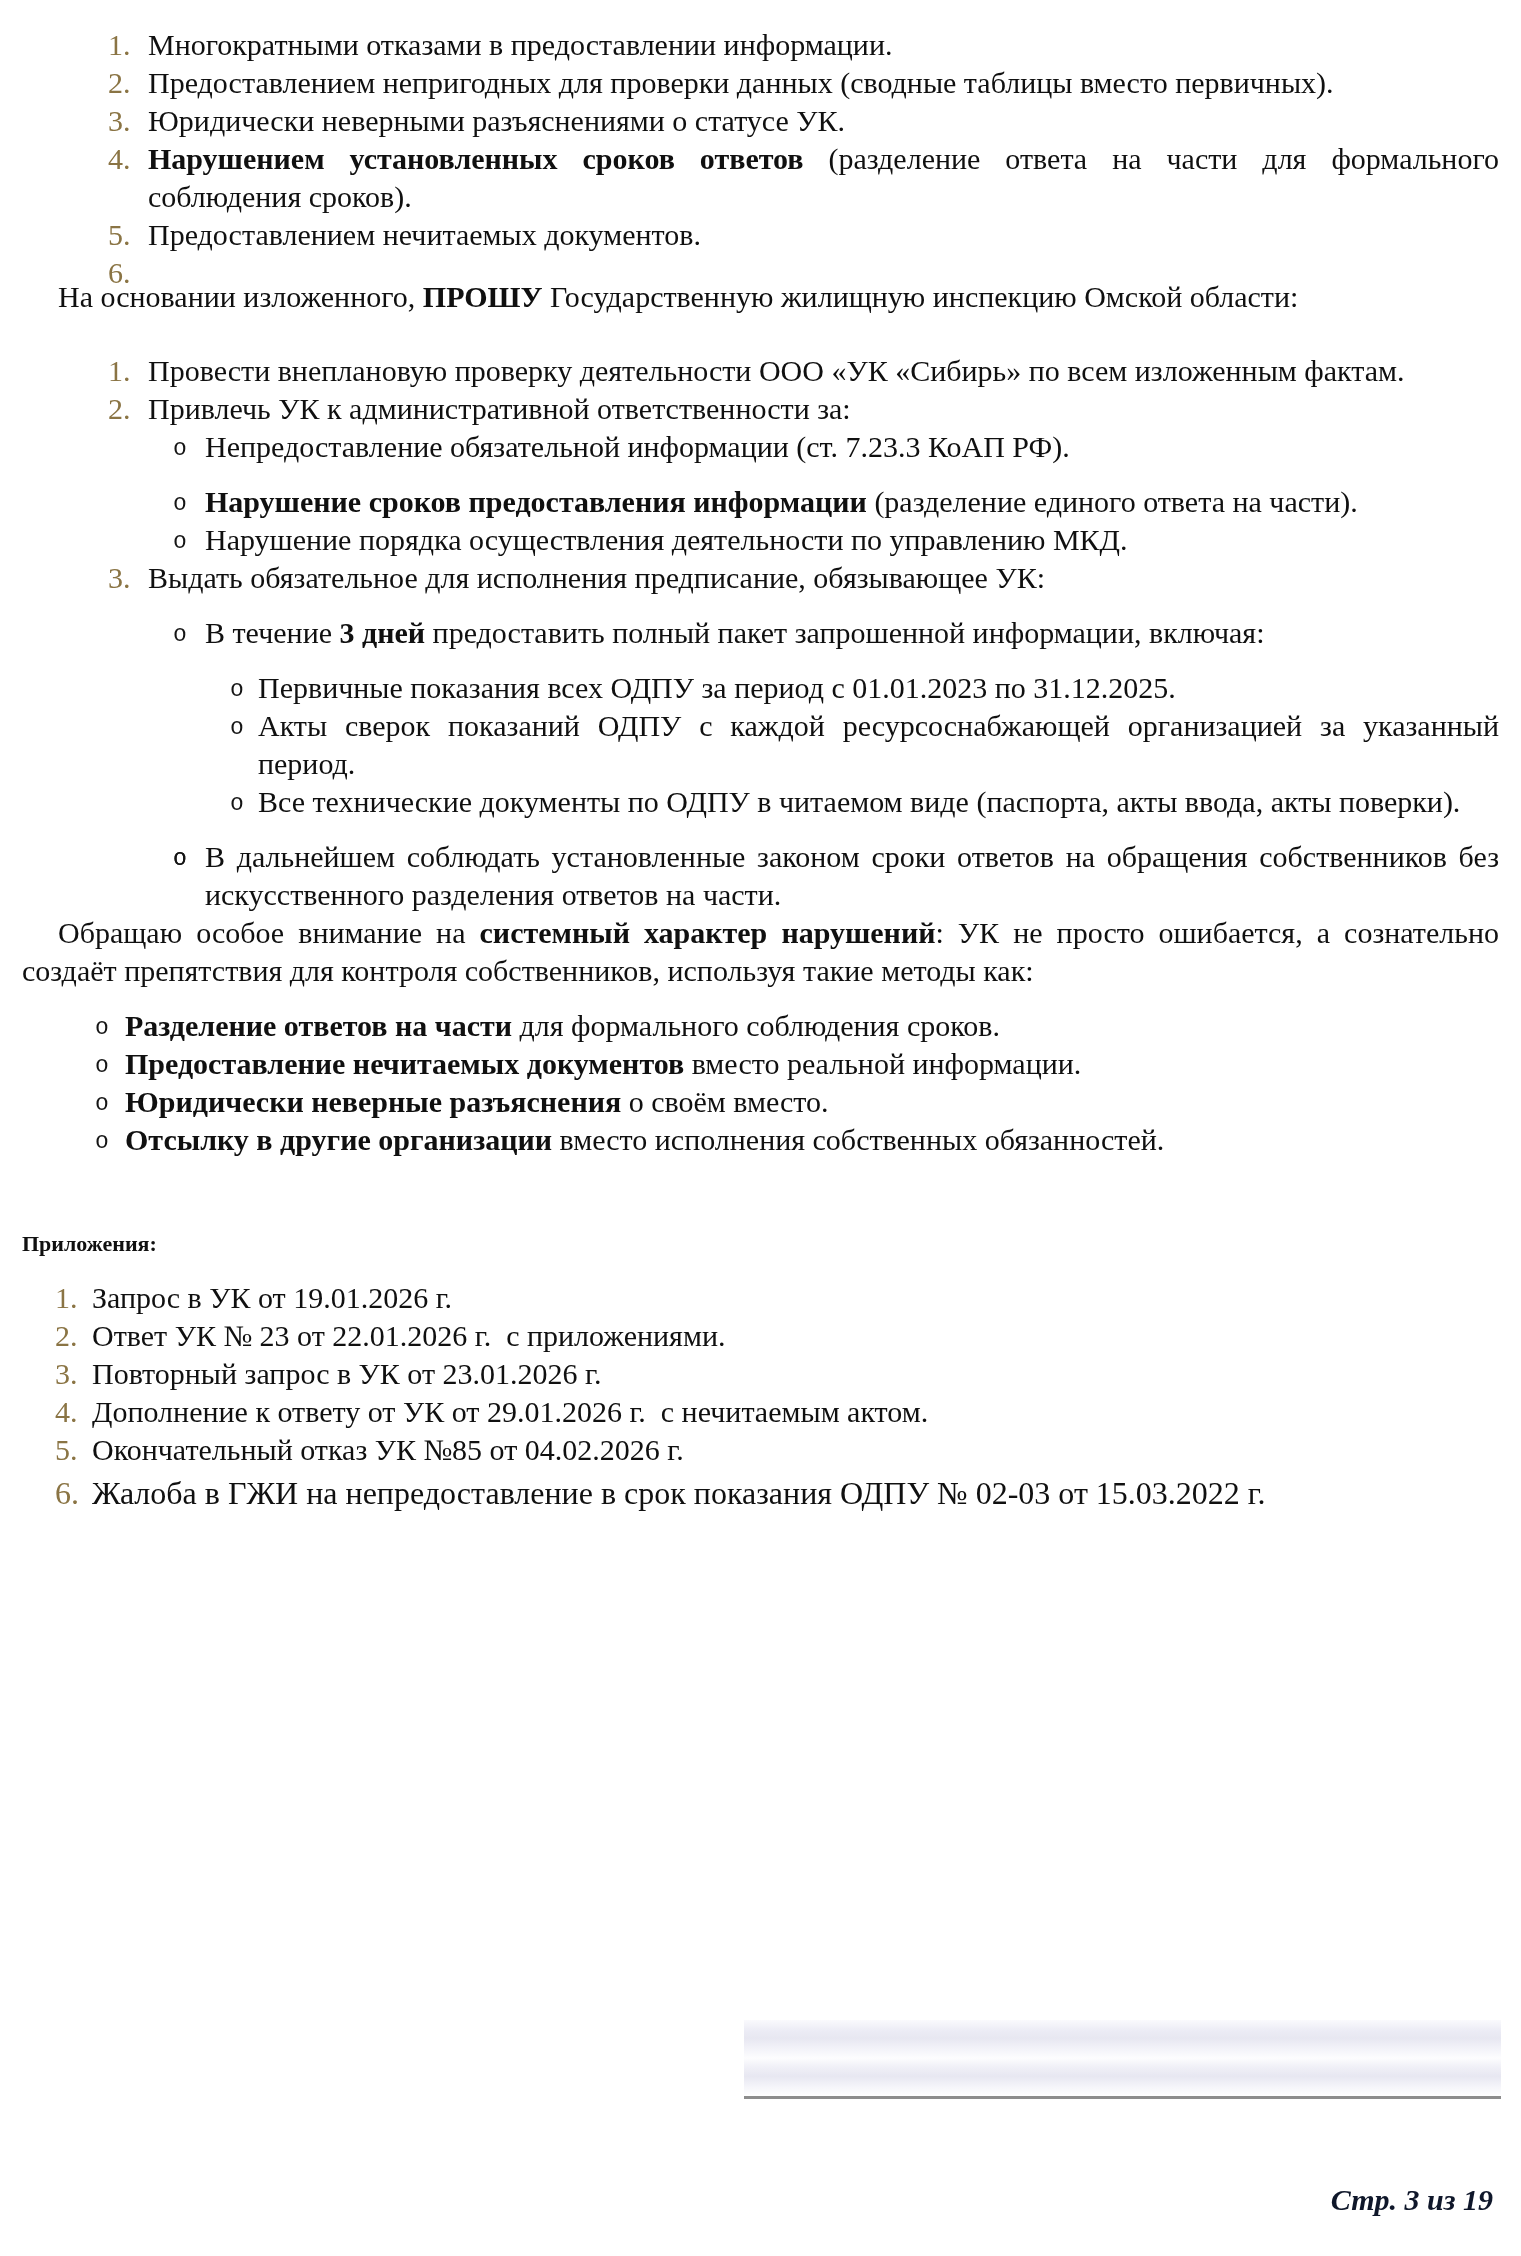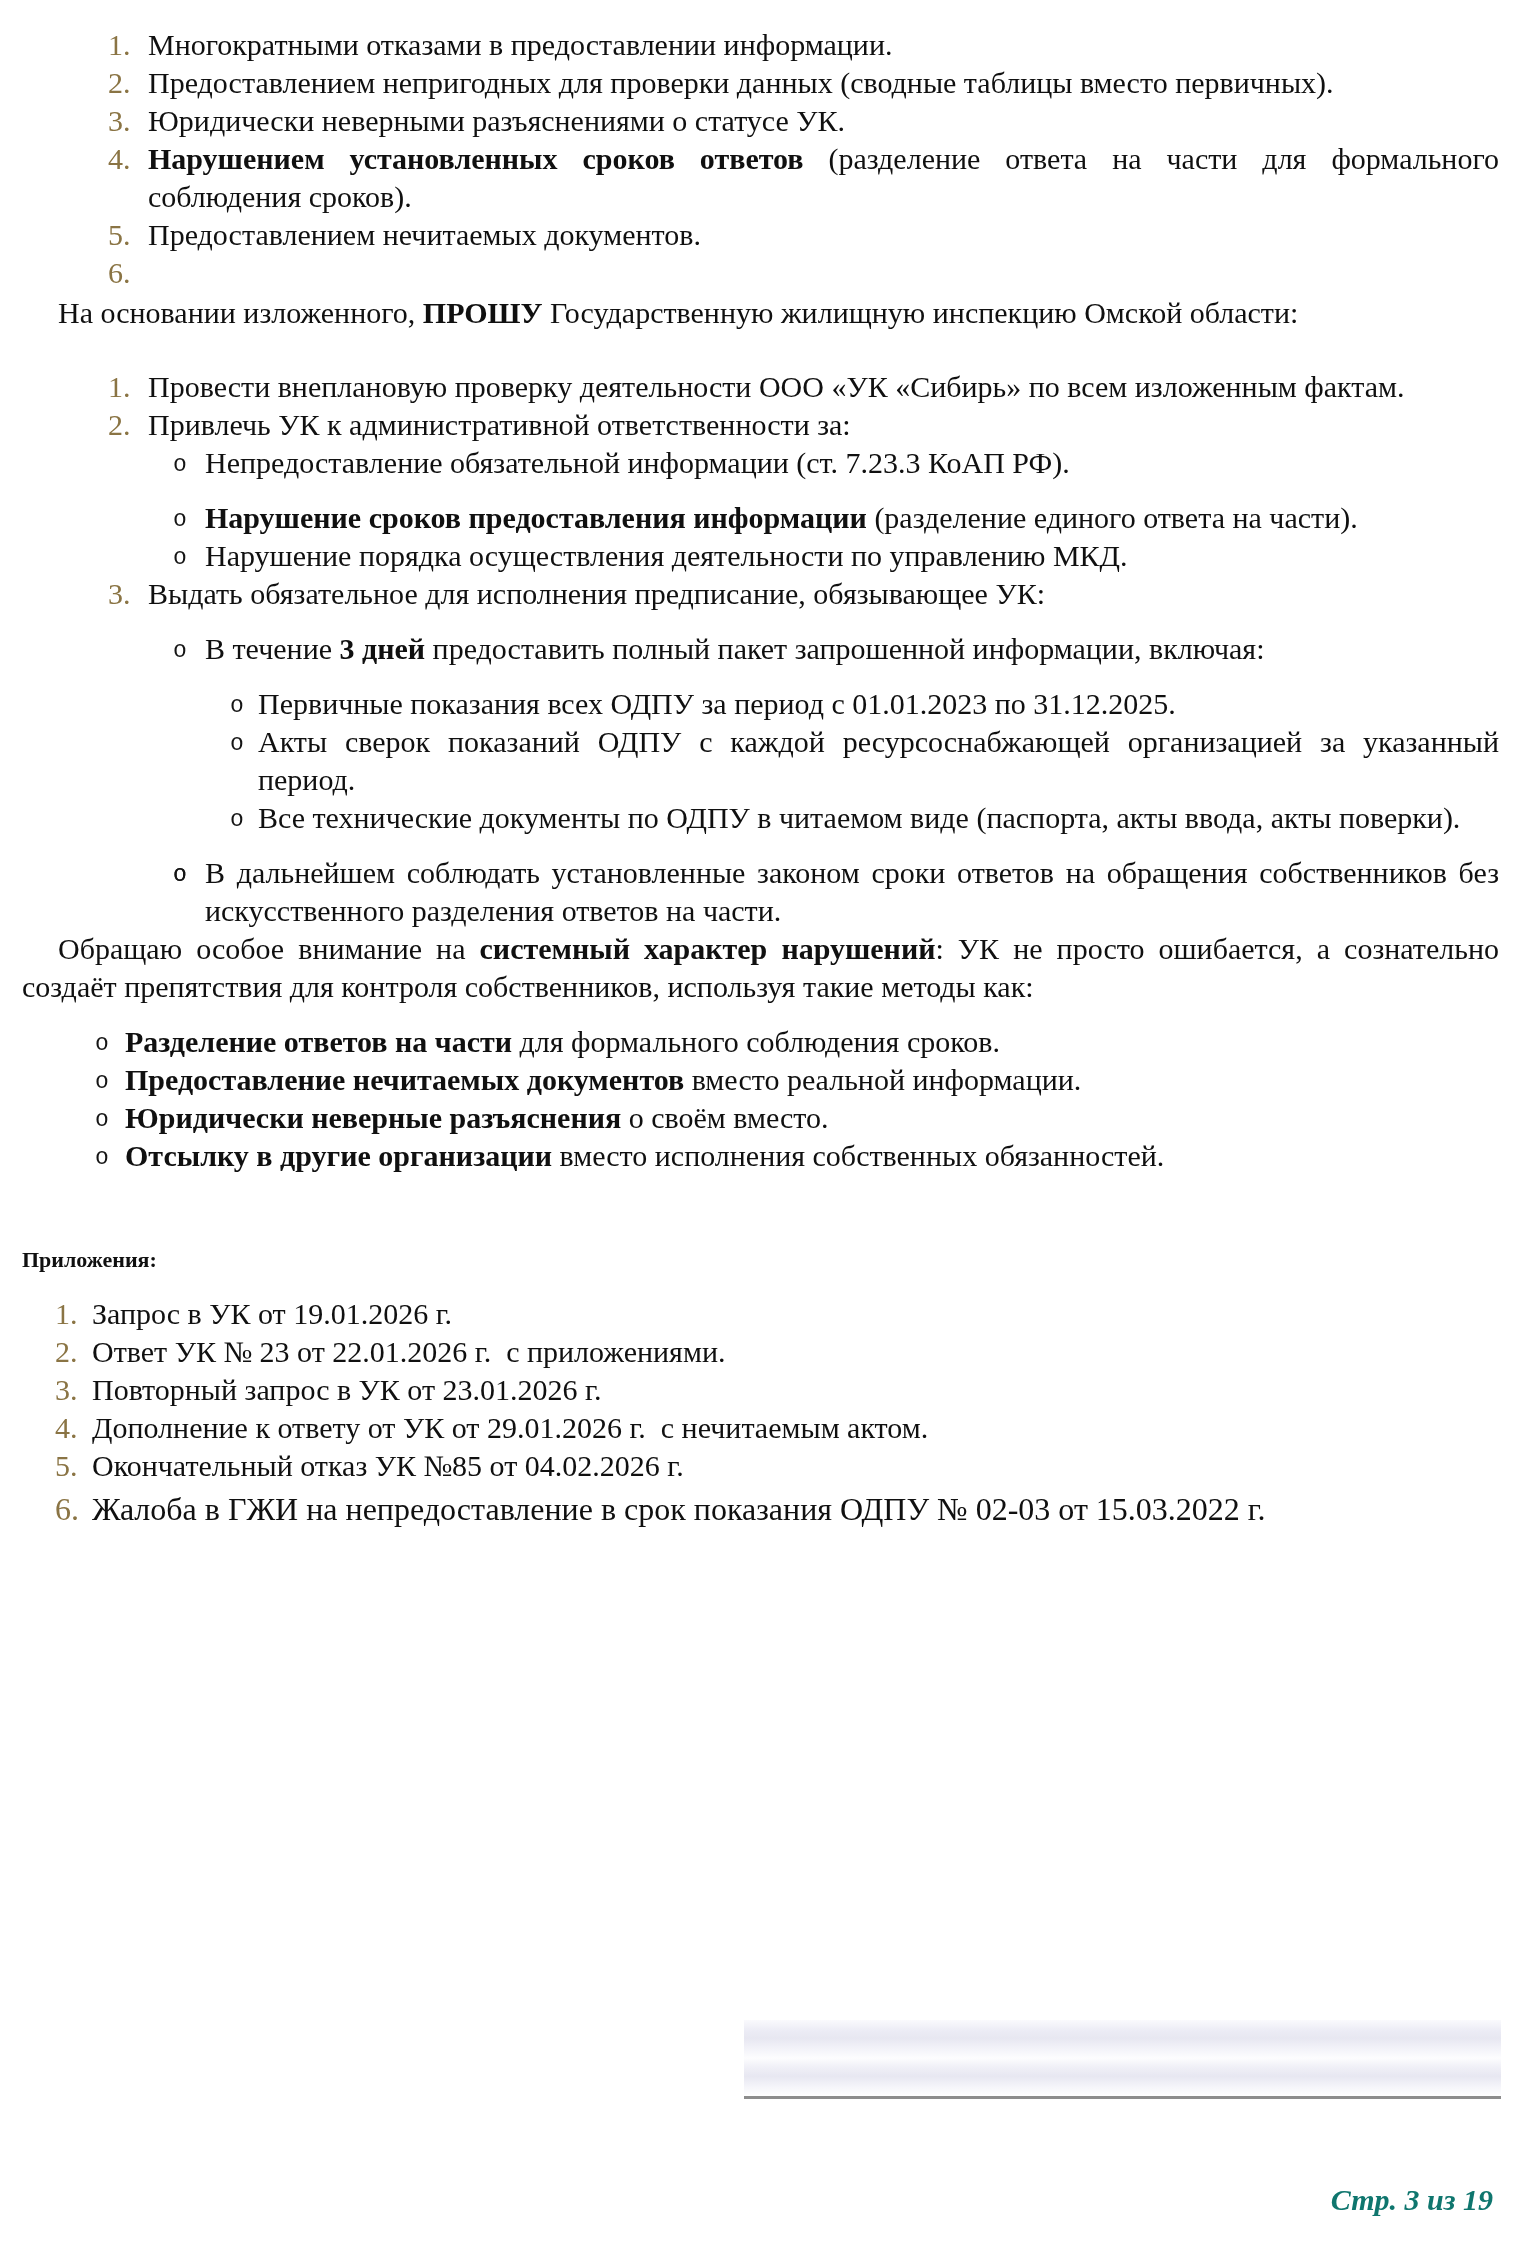--- a/index.html
+++ b/index.html
@@ -8,21 +8,21 @@
     width:1521px;height:2256px;
     background:#ffffff;
     font-family:"Liberation Serif","DejaVu Serif",serif;
     color:var(--text-color,#101010);
     overflow:hidden;
   }
   .content{padding:26px 22px 0 22px;font-size:30px;line-height:38px;}
 
   .para{margin:0;text-align:justify;}
   .para.indent{text-indent:36px;}
-  .para.request{margin-top:40px;}
+  .para.request{margin-top:24px;}
   .para.attention{}
 
   .list{margin:0;}
   .list-a.demands{margin-top:36px;}
   .list-methods{margin-top:17px;}
   .list-attach{margin-top:16px;}
 
   .li{position:relative;text-align:justify;}
   .li .marker{position:absolute;top:0;}
   .num-item>.marker{color:var(--num-color,#8a7444);}
@@ -46,21 +46,21 @@
 
   .scan-band{
     position:absolute;left:744px;top:2020px;width:757px;height:76px;
     background:linear-gradient(180deg,
       #fafafd 0%, #ececf5 14%, #e7e7f1 24%, #f3f3f9 38%,
       #fdfdfe 50%, #f0f0f7 62%, #e7e7f1 74%, #f5f5fa 88%, #ffffff 100%);
     border-bottom:3px solid var(--band-line-color,#8d8d8d);
   }
   .page-footer{
     position:absolute;top:2183px;right:28px;
-    font-size:30px;font-style:italic;font-weight:600;color:#0f766e;
+    font-size:30px;font-style:italic;font-weight:600;color:#0f172a;
   }
 </style>
 </head>
 <body>
 
 <div class="page">
   <div class="content">
 
     <div class="list list-a violations">
         <div class="li num-item lv0"><span class="marker">1.</span><span class="txt"><span>Многократными отказами в предоставлении информации.</span></span></div>

